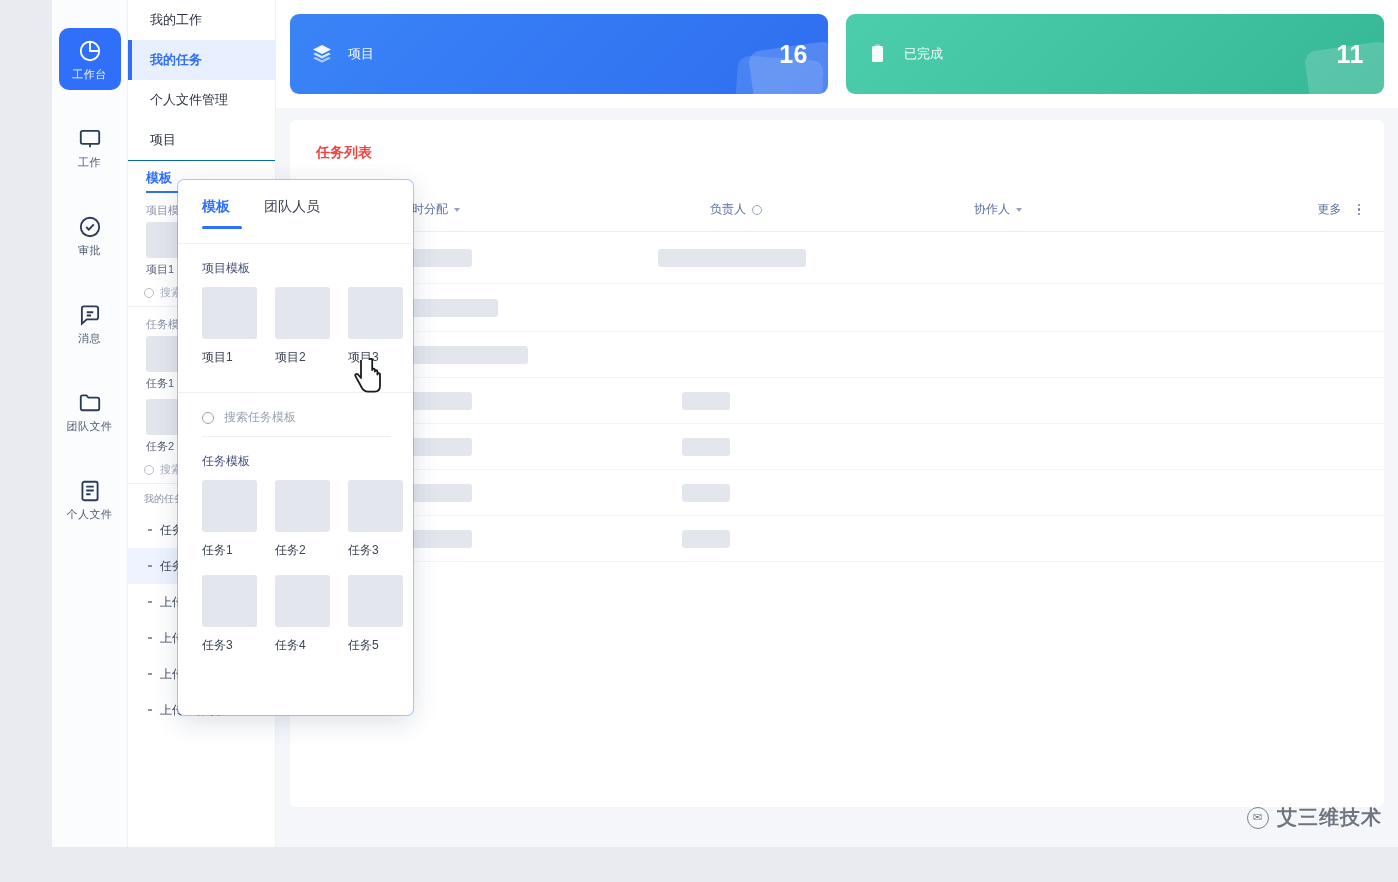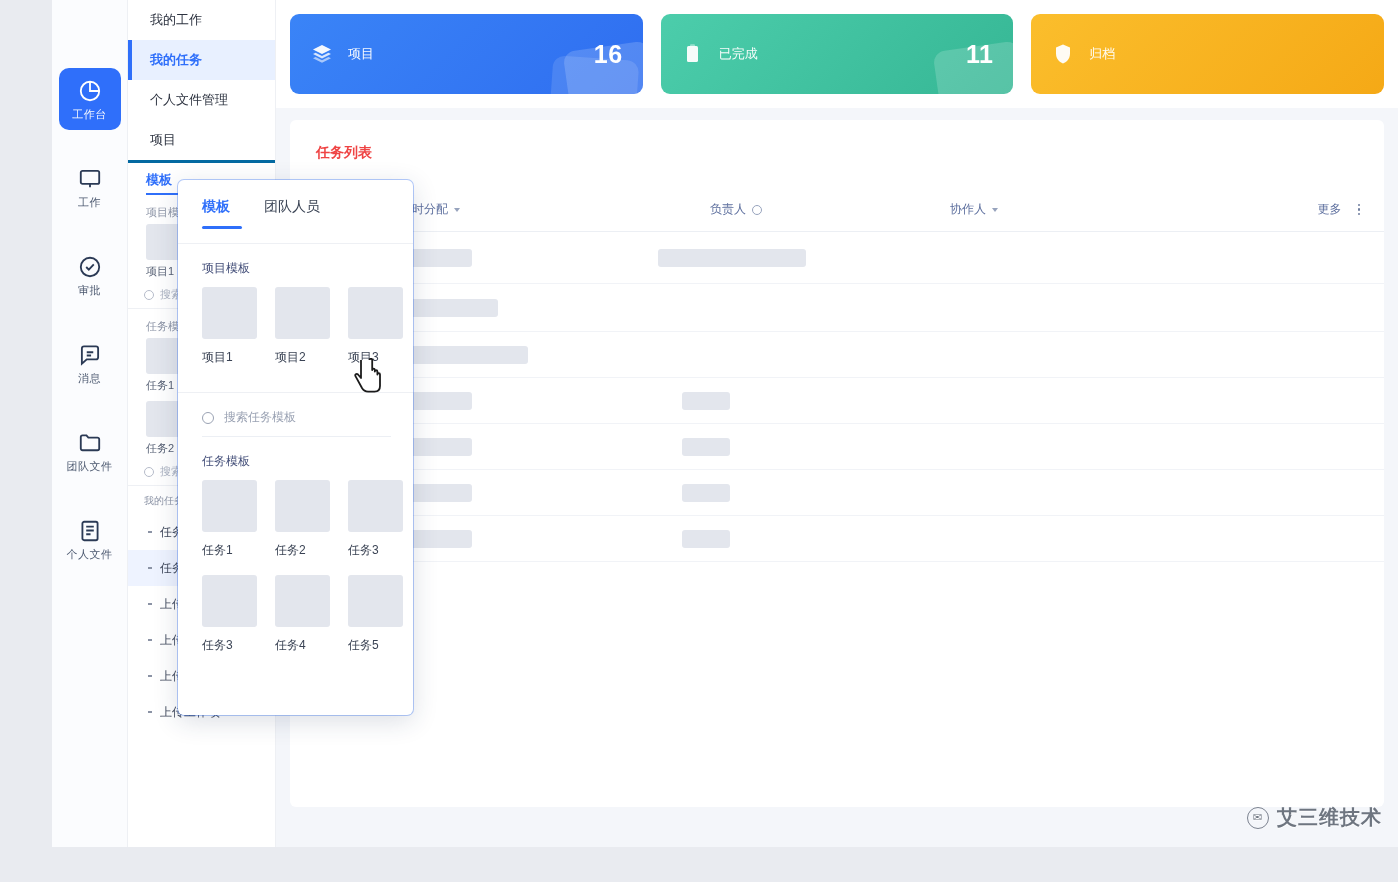--- a/index.html
+++ b/index.html
@@ -29,21 +29,21 @@
   }
   .rail-item {
     width: 62px; height: 62px;
     border-radius: 10px;
     display: flex; flex-direction: column;
     align-items: center; justify-content: center;
     gap: 4px;
     color: #2b3a55;
     cursor: pointer;
   }
-  .rail-item.active { background: #2f6ffa; color: #fff; margin-top: 40px; }
+  .rail-item.active { background: #2f6ffa; color: #fff; }
   .rail-item .ic { width: 26px; height: 26px; display: block; }
   .rail-item .ic svg { width: 26px; height: 26px; display: block; }
   .rail-lbl {
     font-size: 11px; line-height: 12px;
     letter-spacing: .5px;
     white-space: nowrap;
     filter: blur(.45px);
     opacity: .85;
   }
   .rail-item.active .rail-lbl { opacity: .95; }
@@ -53,21 +53,21 @@
   }
 
   
   .menu-col {
     width: 148px; flex: 0 0 148px;
     border-right: 1px solid #eef0f4;
     background: #fff;
     position: relative; z-index: 3;
     overflow: hidden;
   }
-  .menu-top { border-bottom: 3px solid #0369a1; }
+  .menu-top { border-bottom: 1px solid #0369a1; }
   .menu-row {
     height: 40px; display: flex; align-items: center;
     padding-left: 22px;
     font-size: 13px; color: #2d3340;
     filter: blur(.5px);
     cursor: pointer; white-space: nowrap;
   }
   .menu-row.active {
     background: #e8f0ff; color: #2f6ffa;
     border-left: 4px solid #2f6ffa;
@@ -136,21 +136,21 @@
   }
   .tbl-head {
     display: flex; align-items: center;
     height: 44px; margin-top: 26px; padding: 0 24px 0 110px;
     font-size: 12px; color: #5d6f9e;
     border-bottom: 1px solid #eceff4;
   }
   .th { filter: blur(.6px); display: flex; align-items: center; gap: 6px; white-space: nowrap; }
   .th.c1 { width: 300px; }
   .th.c2 { width: 240px; margin-left: 10px; }
-  .th.c3 { width: 240px; }
+  .th.c3 { width: 240px; margin-left: 24px; }
   .th.c4 { margin-left: auto; }
   .caret { width: 0; height: 0; border-left: 3.5px solid transparent; border-right: 3.5px solid transparent; border-top: 4px solid #97a3bd; }
   .ring { width: 10px; height: 10px; border: 1.3px solid #97a3bd; border-radius: 50%; }
   .kebab { display: flex; flex-direction: column; gap: 2px; margin-left: 10px; }
   .kebab i { width: 2.5px; height: 2.5px; background: #6e7d9e; border-radius: 50%; display: block; }
 
   .rows { padding: 0; }
   .row { display: flex; align-items: center; padding: 0 24px 0 110px; border-bottom: 1px solid #f1f3f7; }
   .sk { background: #e3e6ed; border-radius: 3px; height: 18px; }
   .c-a { width: 300px; }
@@ -355,29 +355,20 @@
           <svg viewBox="0 0 24 24" fill="currentColor">
               <rect x="6" y="4" width="11" height="16" rx="1.6"></rect>
               <rect x="9" y="2.2" width="5" height="3.4" rx="1" fill="#fff" opacity=".45"></rect>
             </svg>
         </span>
         <span class="c-lbl">已完成</span>
         <span class="c-val">11</span>
         <span class="deco"></span>
       </div>
 
-      <div class="card" style="background:linear-gradient(135deg,#fbbe2c,#f5a916)">
-        <span class="c-ic">
-          <svg viewBox="0 0 24 24" fill="currentColor">
-              <path d="M12 2.5l7 3v6c0 5-3 8.4-7 10-4-1.6-7-5-7-10v-6z"></path>
-            </svg>
-        </span>
-        <span class="c-lbl">归档</span>
-        <span class="c-val"></span>
-      </div>
     </div>
 
     <div class="content">
       <div class="content-title">任务列表</div>
 
       <div class="tbl-head">
         <span class="th c1">
           <span>工时分配</span>
           <i class="caret"></i>
         </span>

